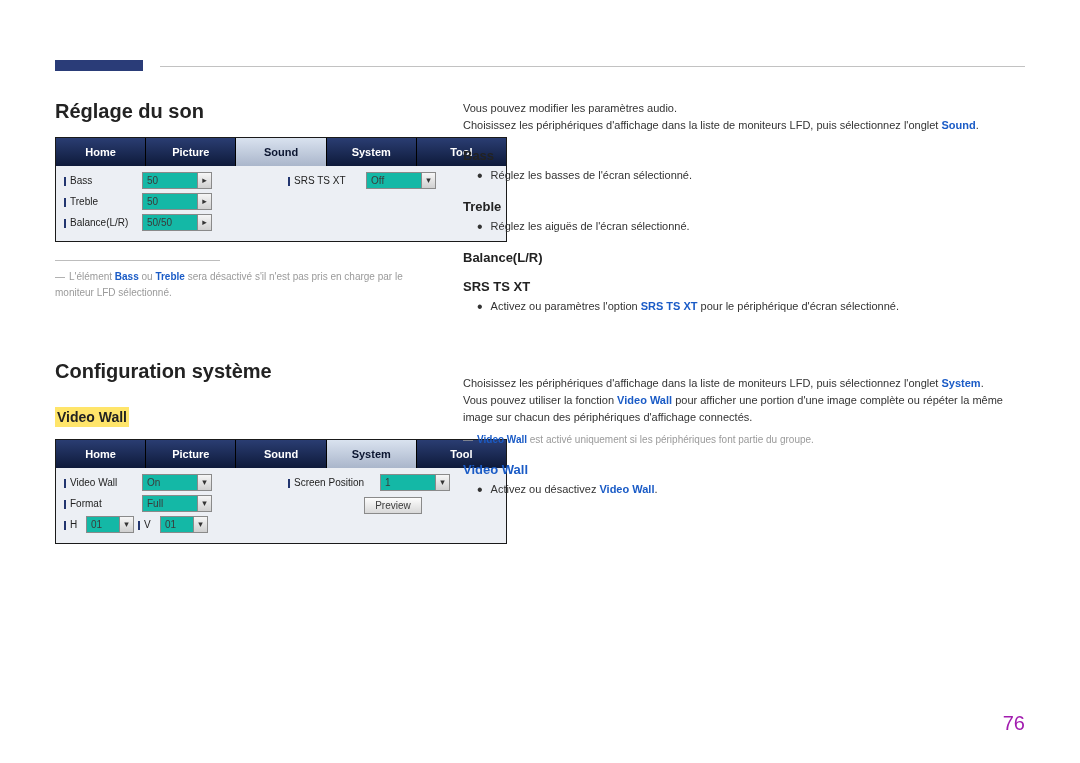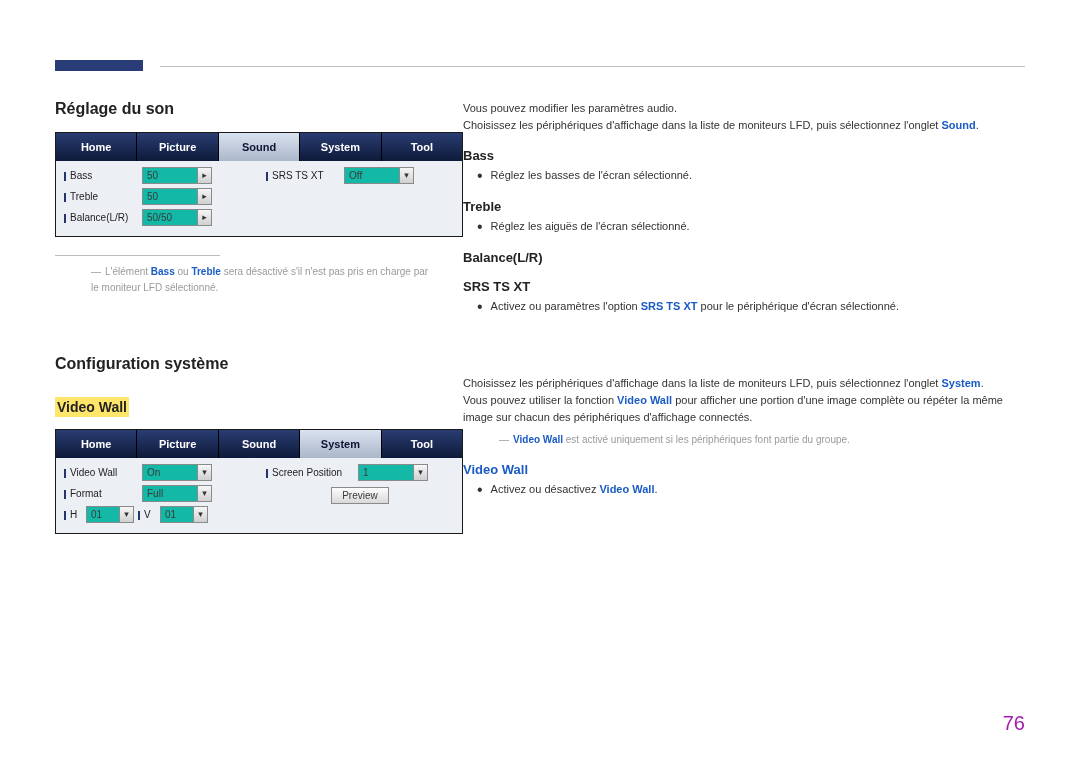--- a/index.html
+++ b/index.html
@@ -31,35 +31,35 @@
       position: absolute;
       top: 100px;
       left: 55px;
       right: 55px;
       display: flex;
       gap: 30px;
     }
     .left-col { width: 378px; }
     .right-col { flex: 1; }
 
-    .h2 { font-size: 16px; font-weight: bold; color: #222; margin-bottom: 14px; }
+    .h2 { font-size: 20px; font-weight: bold; color: #222; margin-bottom: 14px; }
     .h3 { font-size: 14px; font-weight: bold; color: #222; margin: 10px 0 6px; }
     .h3.highlight { display:inline-block; background: #ffe56a; padding: 2px 2px; }
     .h4 { font-size: 13px; font-weight: bold; color: #222; margin: 14px 0 4px; }
     .h4 .blue, .blue { color: #1a5bc6; }
     .body, .bullet, .note { font-size: 11px; color: #333; line-height: 1.55; }
     .bullet-row { display:flex; gap:8px; margin:3px 0 3px 14px; }
     .bullet-row::before { content:"•"; color:#333; }
-    .note { color:#9a9a9a; font-size:10px;margin-left:36px; }
+    .note { color:#9a9a9a; font-size:10px; }
     .note .dash { color:#9a9a9a; margin-right:4px; }
     .note b.blue, .body b.blue { font-weight:bold; color:#1a5bc6; }
     .hr-small { border:none; border-top:1px solid #bdbdbd; margin:18px 0 8px; width:165px; }
 
     
-    .ui-panel { width:408px; border:1px solid #1a1a1a; margin-top:6px; }
+    .ui-panel { width:452px; border:1px solid #1a1a1a; margin-top:6px; }
     .ui-tabs { display:flex; height:28px; background:linear-gradient(#1c2b56,#0b1530); }
     .ui-tab { flex:1; color:#fff; font-size:11px; font-weight:bold; text-align:center; line-height:28px; border-right:1px solid #000; background:linear-gradient(#2a3d72,#0e1a3a); cursor:pointer; }
     .ui-tab:last-child { border-right:none; }
     .ui-tab.active { background:linear-gradient(#d9e2ef,#aab6cb); color:#0b1530; }
     .ui-body { background:#eceff4; padding:6px 8px; display:flex; gap:14px; }
     .ui-group { flex:1; }
     .ui-row { display:flex; align-items:center; gap:4px; margin-bottom:4px; }
     .ui-label { font-size:10px; color:#222; min-width:74px; }
     .ui-label::before { content:""; display:inline-block; width:2px; height:9px; background:#22356f; margin-right:4px; vertical-align:middle; }
     .ui-field { display:flex; align-items:center; background:#14b8a6; border:1px solid #8a8a8a; height:17px; width:70px; font-size:10px; }

